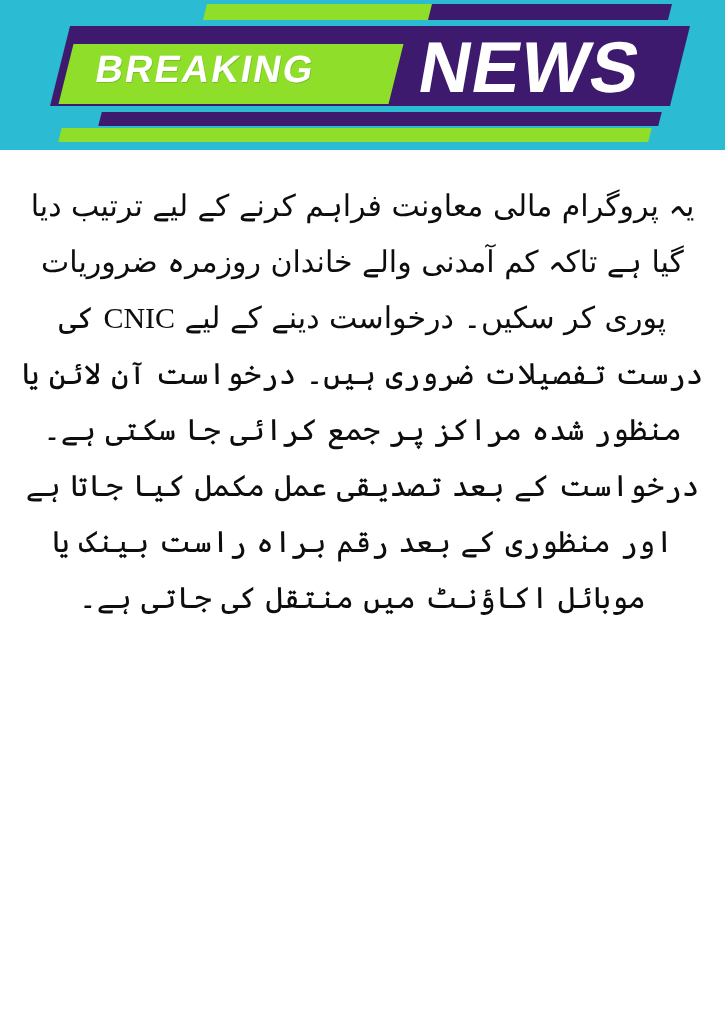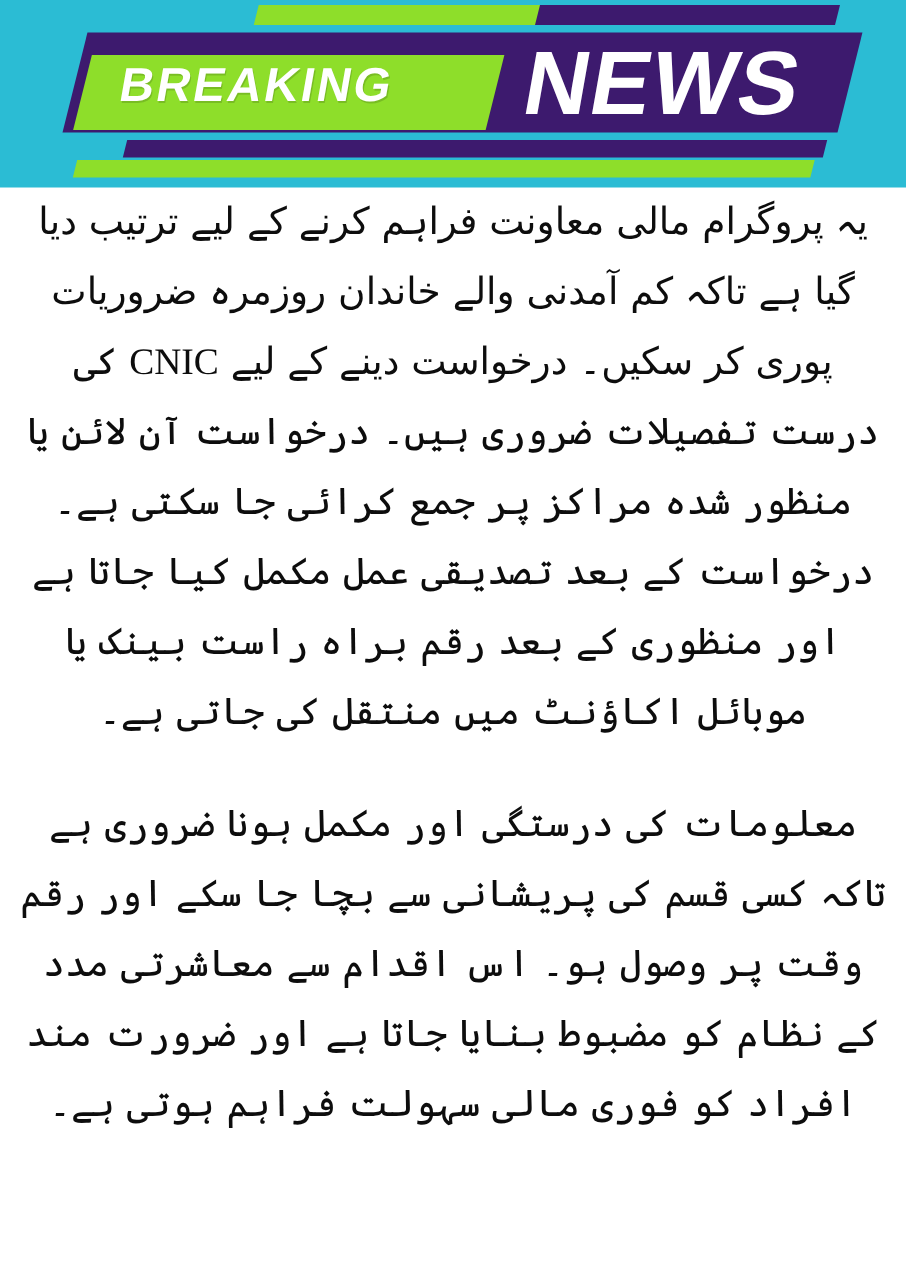--- a/index.html
+++ b/index.html
@@ -102,21 +102,21 @@
     font-weight: bold;
     letter-spacing: 1px;
     color: #ffffff;
     line-height: 78px;
     font-family: "Liberation Sans", sans-serif;
     transform: skewX(-10deg);
   }
 
   
   .article {
-    padding: 0 16px 8px 16px;
+    padding: 28px 16px 8px 16px;
     direction: rtl;
     text-align: justify;
     text-align-last: center;
   }
   .para {
     font-family: "Liberation Serif", "DejaVu Serif", serif;
     font-size: 30px;
     line-height: 56px;
     color: #0d0d0d;
     margin: 0 0 34px 0;
@@ -135,14 +135,13 @@
   <div class="slab-purple"></div>
   <div class="slab-green"></div>
   <div class="accent-bot"></div>
   <div class="accent-bot2"></div>
   <div class="txt-breaking">BREAKING</div>
   <div class="txt-news">NEWS</div>
 </div>
 
 <div class="article">
   <p class="para">یہ پروگرام مالی معاونت فراہم کرنے کے لیے ترتیب دیا گیا ہے تاکہ کم آمدنی والے خاندان روزمرہ ضروریات پوری کر سکیں۔ درخواست دینے کے لیے CNIC کی درست تفصیلات ضروری ہیں۔ درخواست آن لائن یا منظور شدہ مراکز پر جمع کرائی جا سکتی ہے۔ درخواست کے بعد تصدیقی عمل مکمل کیا جاتا ہے اور منظوری کے بعد رقم براہ راست بینک یا موبائل اکاؤنٹ میں منتقل کی جاتی ہے۔</p>
-  <p class="para">معلومات کی درستگی اور مکمل ہونا ضروری ہے تاکہ کسی قسم کی پریشانی سے بچا جا سکے اور رقم وقت پر وصول ہو۔ اس اقدام سے معاشرتی مدد کے نظام کو مضبوط بنایا جاتا ہے اور ضرورت مند افراد کو فوری مالی سہولت فراہم ہوتی ہے۔</p>
 </div>
 
 </body></html>

